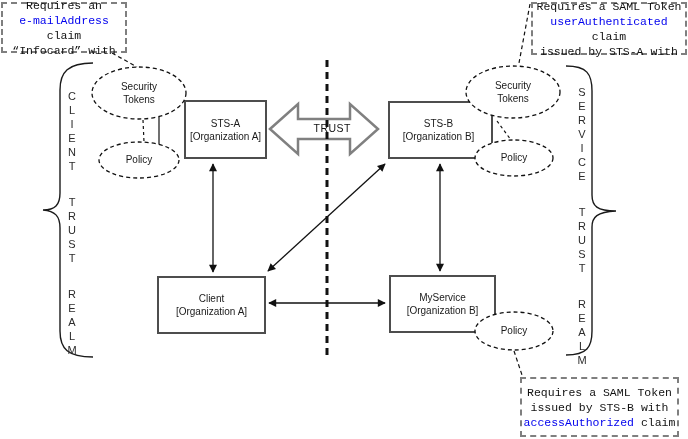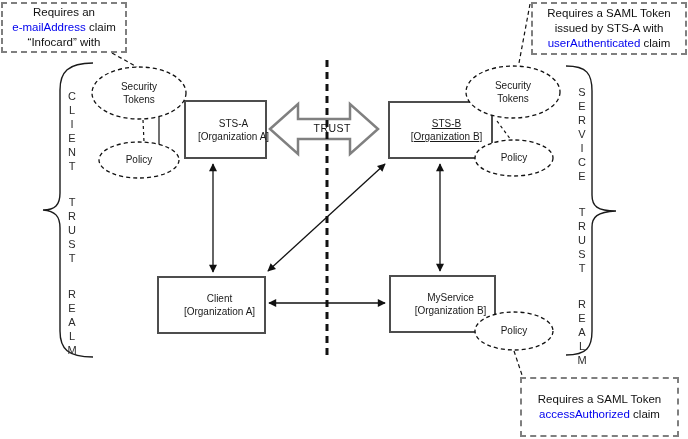--- a/index.html
+++ b/index.html
@@ -6,25 +6,26 @@
   #stage{
     position:relative;width:688px;height:439px;background:#fff;overflow:hidden;
     font-family:"Liberation Sans", sans-serif;color:#111;
   }
   #shapes{position:absolute;left:0;top:0;}
   .callout{
     position:absolute;box-sizing:border-box;border:2px dashed #7f7f7f;background:#fff;
     font-size:11.5px;line-height:15px;text-align:center;
     display:flex;flex-direction:column;justify-content:center;
     padding:2px 1px;
+    font-family:Liberation Mono, monospace;
   }
   .hl{color:#0000ee;}
   .node-label{
     position:absolute;display:flex;flex-direction:column;align-items:center;justify-content:center;
-    font-size:10px;line-height:13px;text-align:center;white-space:nowrap;color:#1a1a1a;padding-left:8px;
+    font-size:10px;line-height:13px;text-align:center;white-space:nowrap;color:#1a1a1a;
   }
   .ellipse-label{
     position:absolute;display:flex;flex-direction:column;align-items:center;justify-content:center;
     font-size:10px;line-height:13px;text-align:center;white-space:nowrap;color:#1a1a1a;
   }
   .trust-label{
     position:absolute;font-size:10.5px;text-align:right;color:#111;letter-spacing:.5px;
   }
   .realm-label{
     position:absolute;writing-mode:vertical-rl;text-orientation:upright;
@@ -77,34 +78,35 @@
   </svg>
 
   <div class="callout" style="left:1px;top:2px;width:126px;height:51px;">
     <div>Requires an</div>
     <div><span class="hl">e-mailAddress</span><span> claim</span></div>
     <div>“Infocard” with</div>
   </div>
 
   <div class="callout" style="left:531px;top:2px;width:156px;height:53px;">
     <div>Requires a SAML Token</div>
+    <div><span class="hl">userAuthenticated</span><span> claim</span></div>
     <div>issued by STS-A with</div>
-    <div><span class="hl">userAuthenticated</span><span> claim</span></div>
   </div>
 
   <div class="callout" style="left:520px;top:377px;width:159px;height:60px;">
     <div>Requires a SAML Token</div>
+    <div>issued by STS-B with</div>
     <div><span class="hl">accessAuthorized</span><span> claim</span></div>
   </div>
 
   <div class="node-label" style="left:185px;top:101px;width:81px;height:57px;">
     <div>STS-A</div>
     <div>[Organization A]</div>
   </div>
-  <div class="node-label" style="left:389px;top:102px;width:99px;height:56px;text-decoration:underline;">
+  <div class="node-label" style="left:389px;top:102px;width:99px;height:56px;">
     <div>STS-B</div>
     <div>[Organization B]</div>
   </div>
   <div class="node-label" style="left:158px;top:277px;width:107px;height:56px;">
     <div>Client</div>
     <div>[Organization A]</div>
   </div>
   <div class="node-label" style="left:390px;top:276px;width:105px;height:56px;">
     <div>MyService</div>
     <div>[Organization B]</div>

